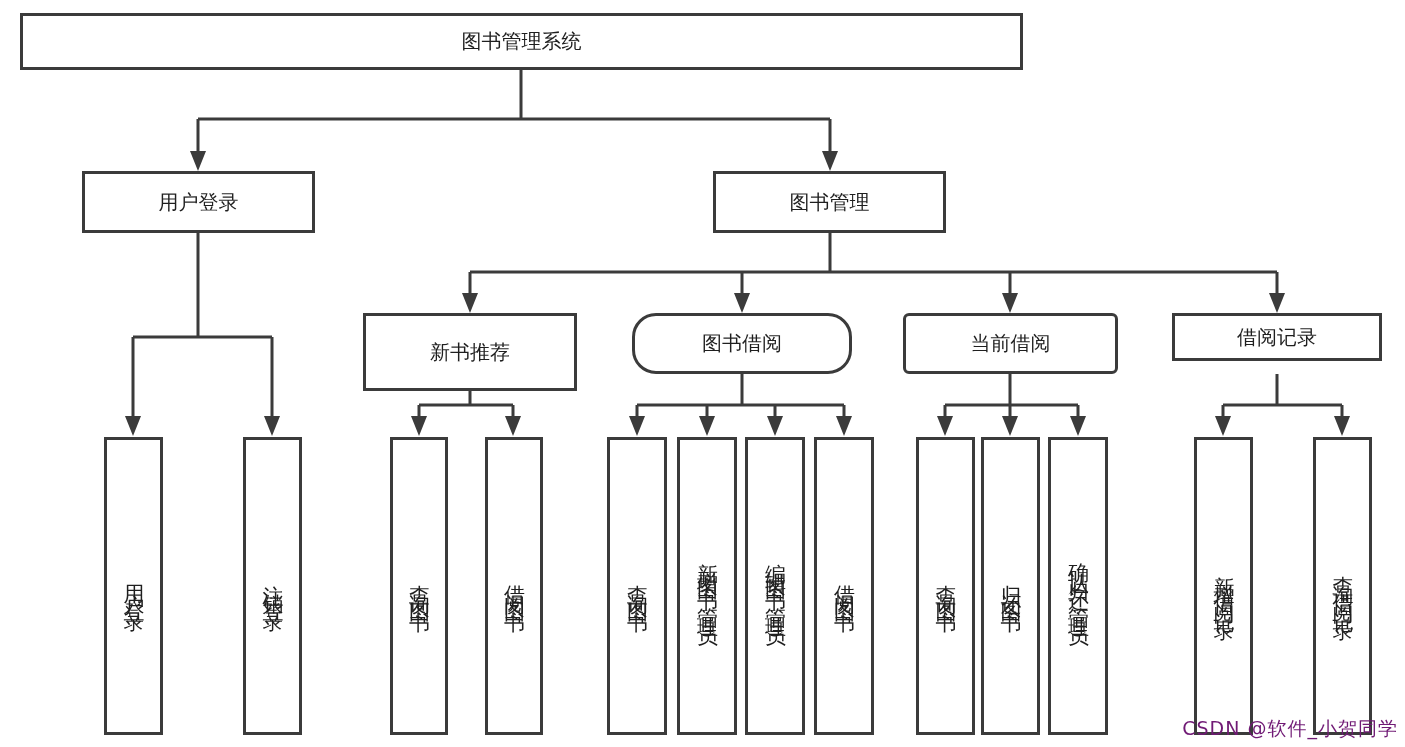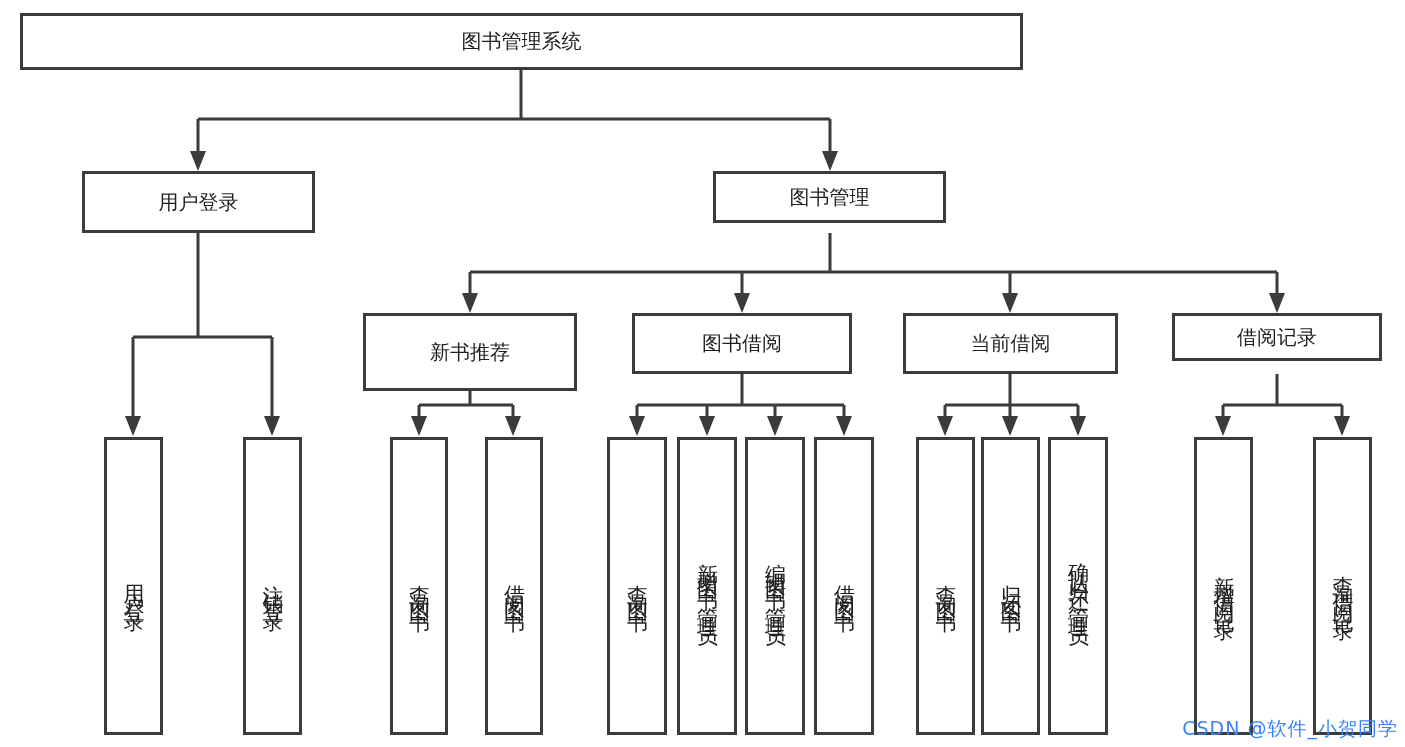--- a/index.html
+++ b/index.html
@@ -25,21 +25,21 @@
     writing-mode:vertical-rl;
     text-orientation:mixed;
     font-size:21px;
     line-height:1;
     letter-spacing:9px;
   }
   .watermark{
     position:absolute;
     right:7px;bottom:5px;
     font-size:19px;
-    color:#3b82f6;
+    color:#701a75;
     letter-spacing:1px;
     z-index:5;
     white-space:nowrap;
   }
 </style>
 </head>
 <body>
 
 <div class="canvas">
 
@@ -100,25 +100,25 @@
       <use href="#ah" transform="translate(1010,436)"></use>
       <use href="#ah" transform="translate(1078,436)"></use>
       <use href="#ah" transform="translate(1223,436)"></use>
       <use href="#ah" transform="translate(1342,436)"></use>
     </g>
   </svg>
 
   <div class="node" style="left:20px;top:13px;width:1003px;height:57px;">图书管理系统</div>
 
   <div class="node" style="left:82px;top:171px;width:233px;height:62px;">用户登录</div>
-  <div class="node" style="left:713px;top:171px;width:233px;height:52px;">图书管理</div>
+  <div class="node" style="left:713px;top:171px;width:233px;height:62px;">图书管理</div>
 
   <div class="node" style="left:363px;top:313px;width:214px;height:78px;">新书推荐</div>
-  <div class="node" style="left:632px;top:313px;width:220px;height:61px;">图书借阅</div>
-  <div class="node" style="left:903px;top:313px;width:215px;height:61px;">当前借阅</div>
+  <div class="node" style="left:632px;top:313px;width:220px;height:61px;border-radius:24px;">图书借阅</div>
+  <div class="node" style="left:903px;top:313px;width:215px;height:61px;border-radius:6px;">当前借阅</div>
   <div class="node" style="left:1172px;top:313px;width:210px;height:48px;">借阅记录</div>
 
   <div class="node leaf" style="left:104px;top:437px;width:59px;height:298px;">
     <span>用户登录</span>
   </div>
   <div class="node leaf" style="left:243px;top:437px;width:59px;height:298px;">
     <span>注销登录</span>
   </div>
 
   <div class="node leaf" style="left:390px;top:437px;width:58px;height:298px;">

